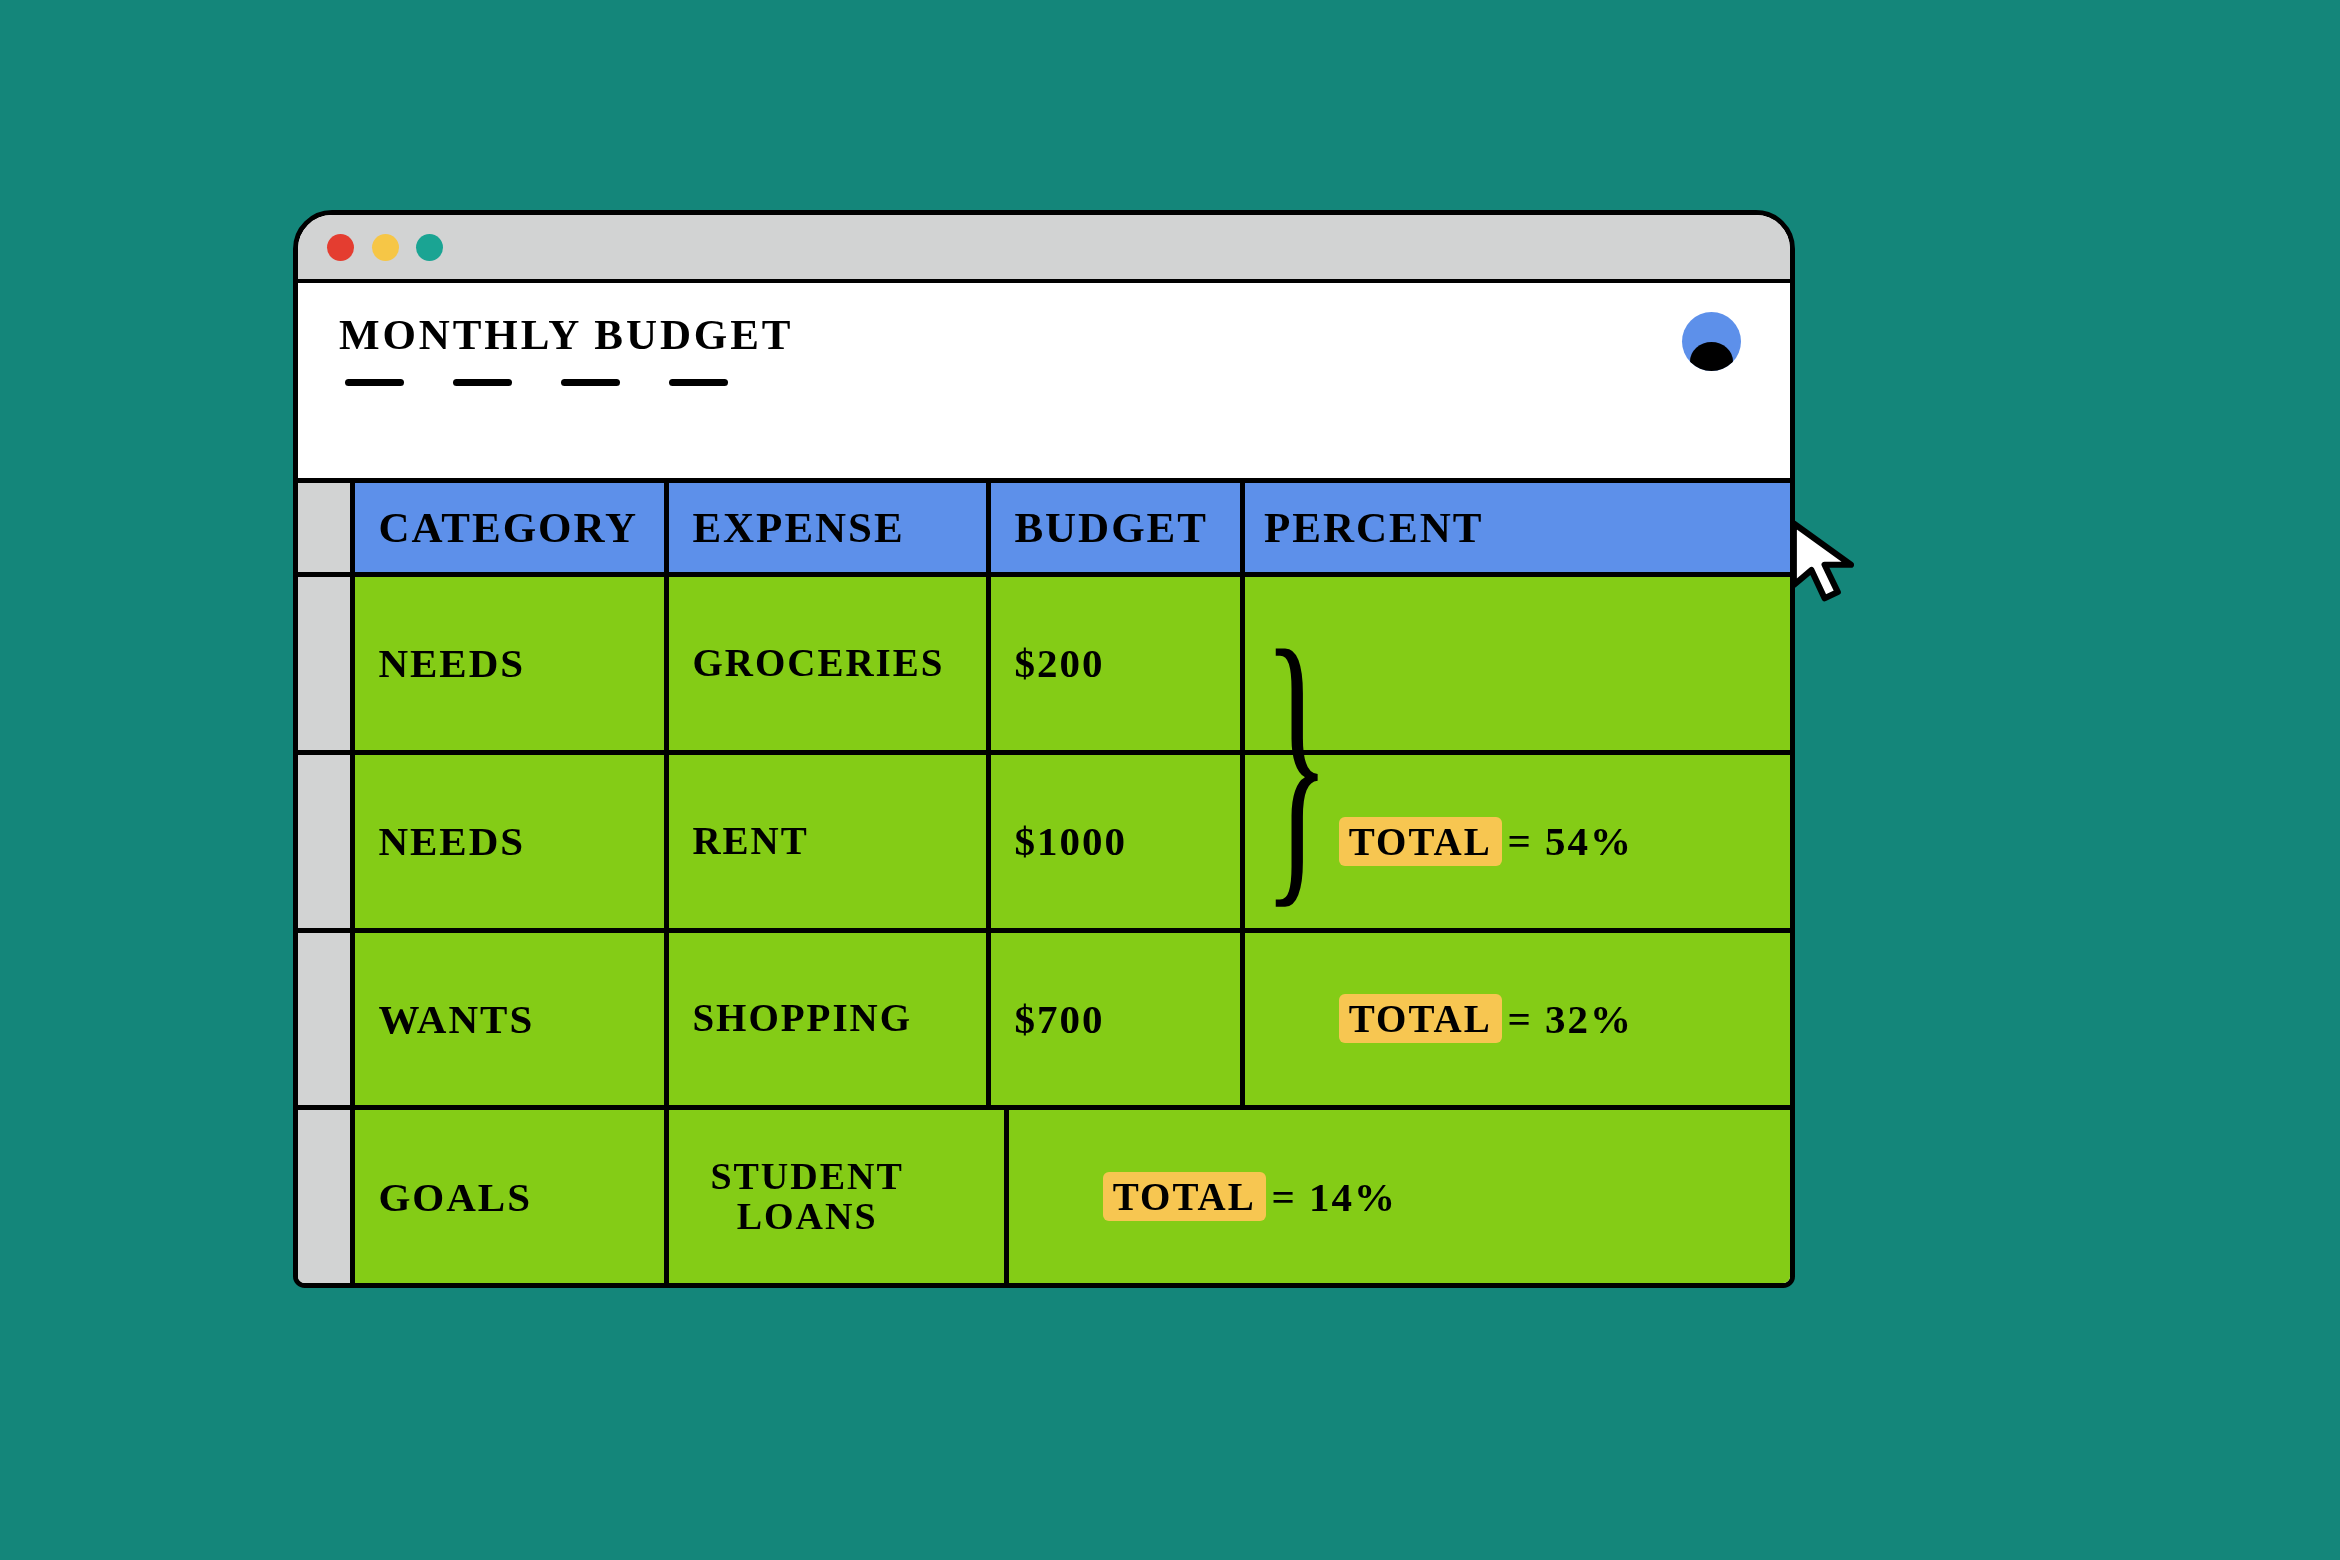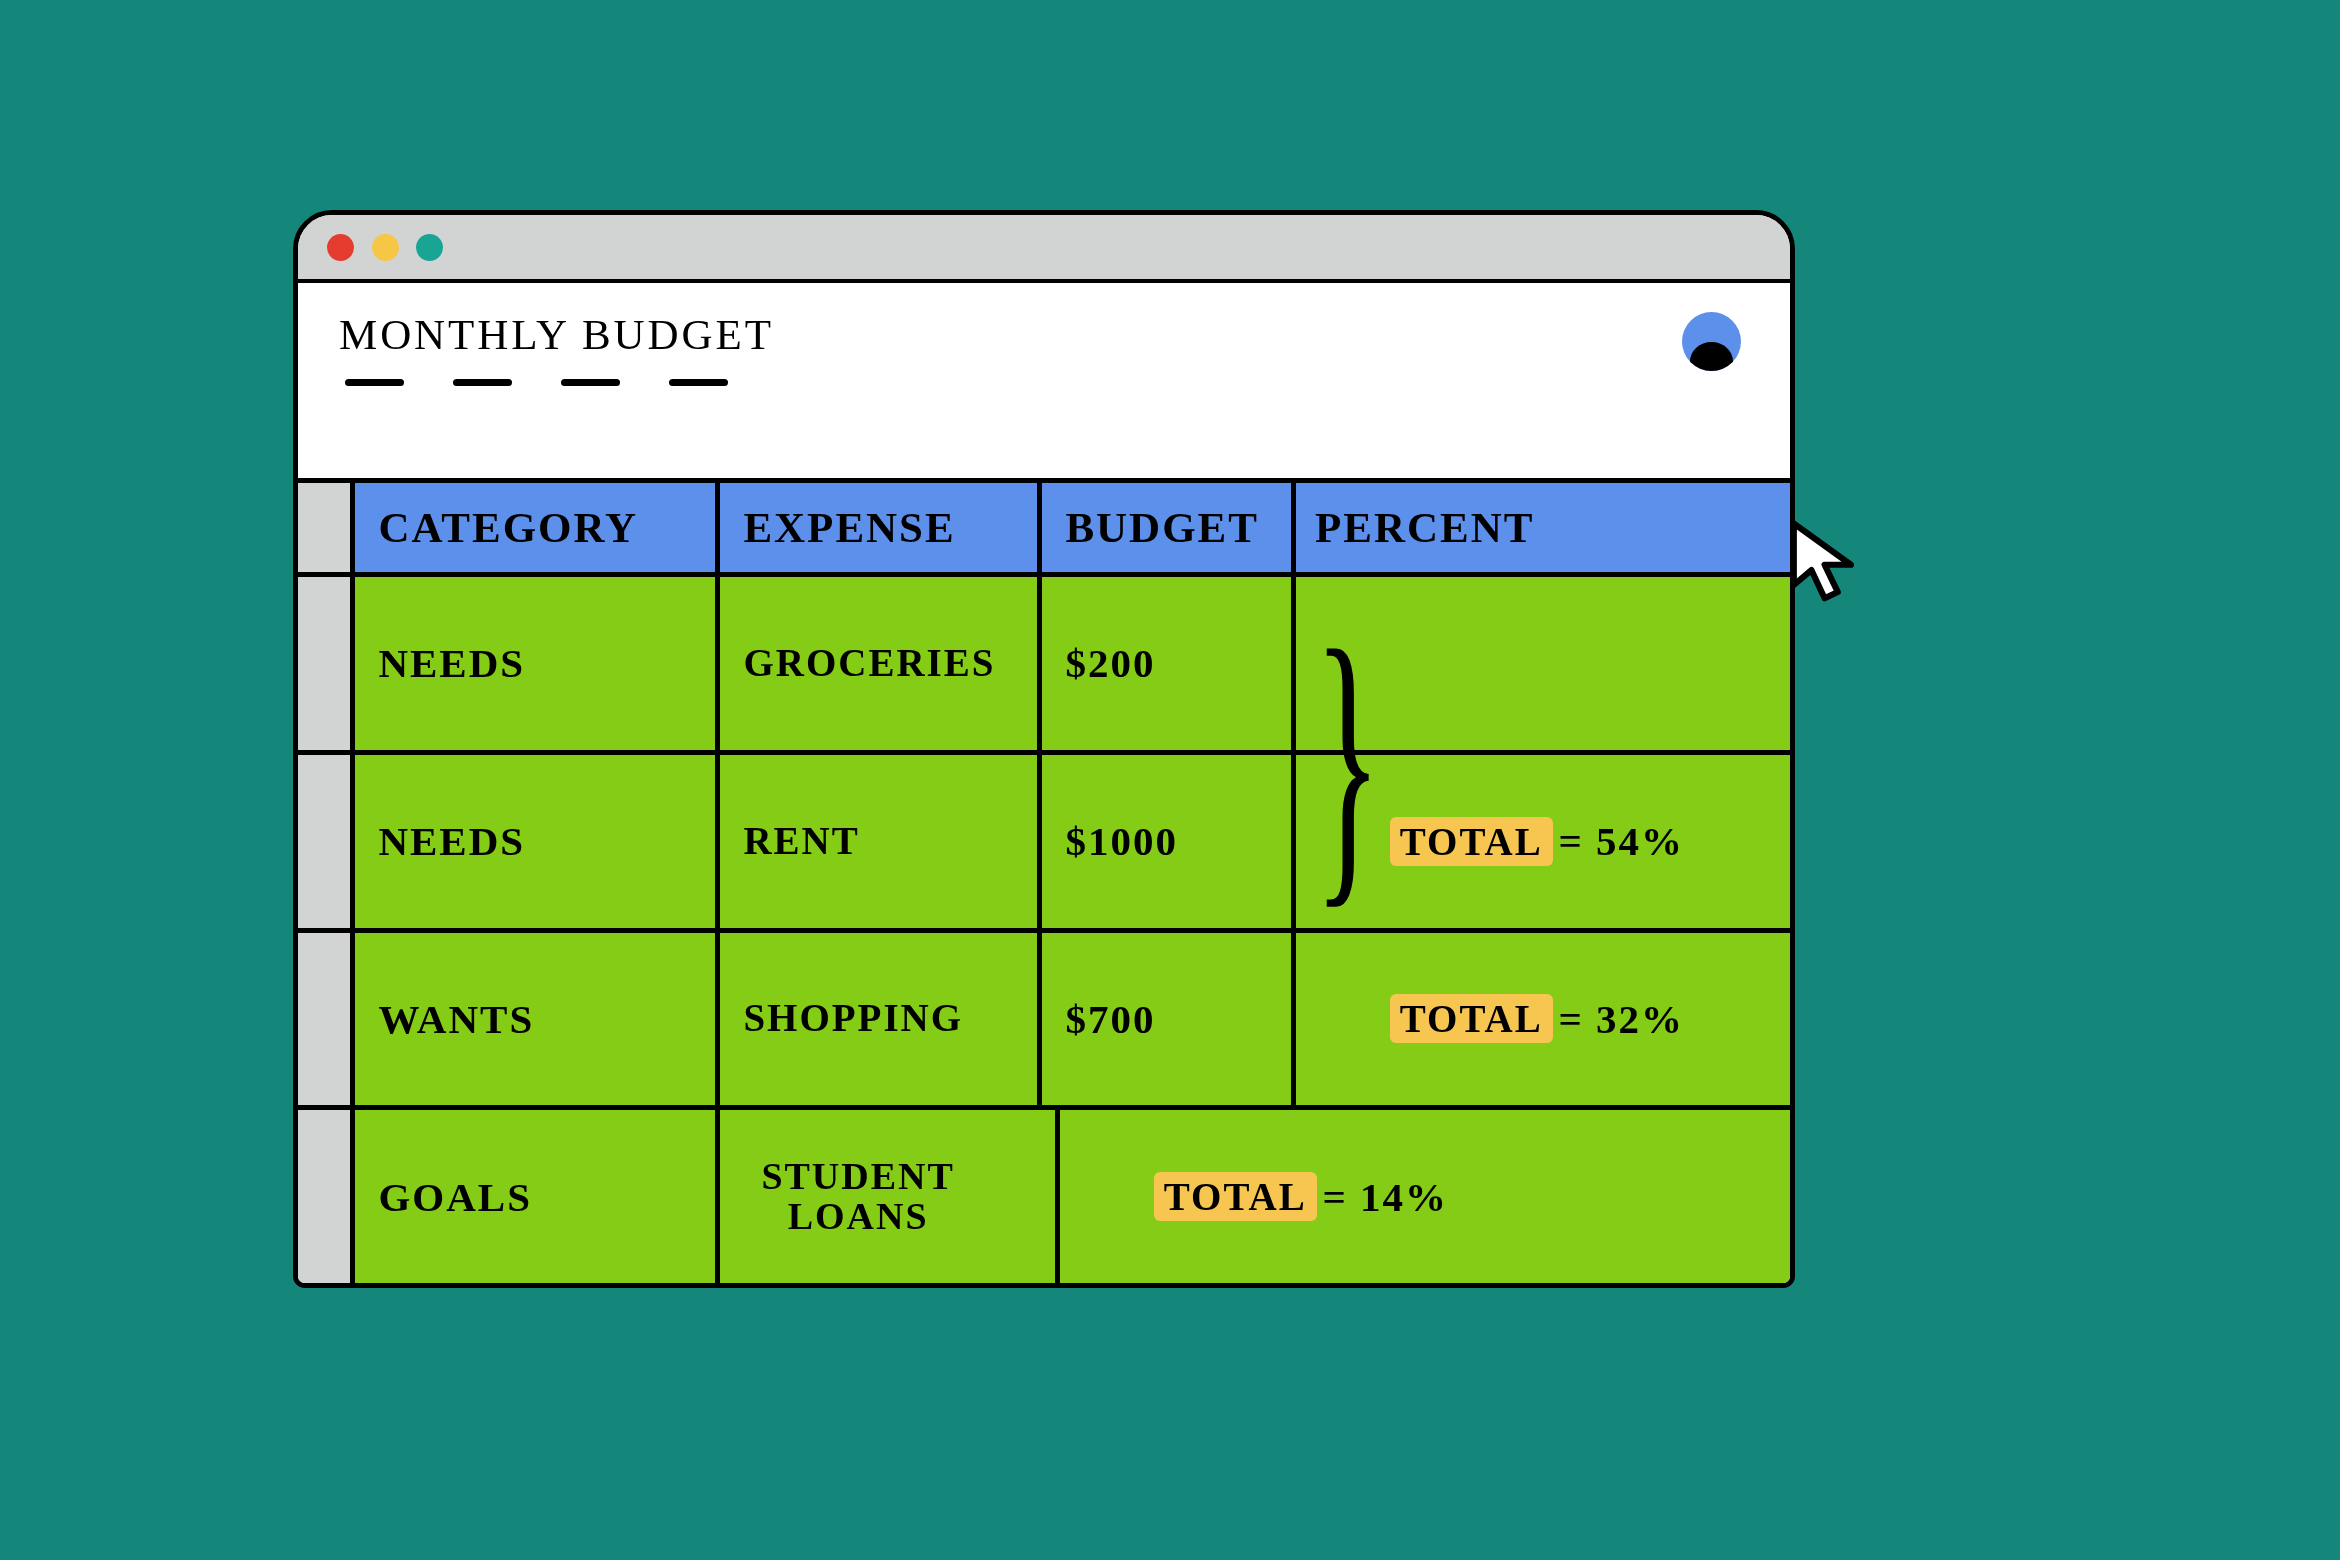--- a/index.html
+++ b/index.html
@@ -38,21 +38,21 @@
   .dot.r { background: #e43d30; }
   .dot.y { background: #f6c646; }
   .dot.g { background: #1aa493; }
   .header {
     position: relative;
     height: 195px;
     padding: 27px 41px 0 41px;
   }
   .title {
     font-size: 43px;
-    font-weight: normal;
+    font-weight: bold;
     letter-spacing: 2.9px;
     color: #000;
   }
   .dashes {
     margin-top: 19.5px;
     display: flex;
     gap: 49px;
     padding-left: 5.9px;
   }
   .dash {
@@ -119,21 +119,21 @@
   .drow:last-child { border-bottom: none; }
   .cell {
     border-right: 5.9px solid #000;
     display: flex;
     align-items: center;
     padding: 0 23.4px;
     font-weight: bold;
     color: #000;
     letter-spacing: 2px;
   }
-  .c1 { width: 365px; font-size: 41px; }
+  .c1 { width: 314px; font-size: 41px; }
   .c2 { width: 322px; font-size: 39px; line-height: 1.05; }
   .c3 { width: 254px; font-size: 41px; }
   .c4 { flex: 1; border-right: none; font-size: 41px; position: relative; padding-left: 78px; }
   .hrow .cell { font-size: 43px; }
   .c2.small { font-size: 38px; margin-left: 18px; }
   .total-label {
     display: inline-block;
     background: #f7c651;
     padding: 2px 9.8px;
     border-radius: 5.9px;

